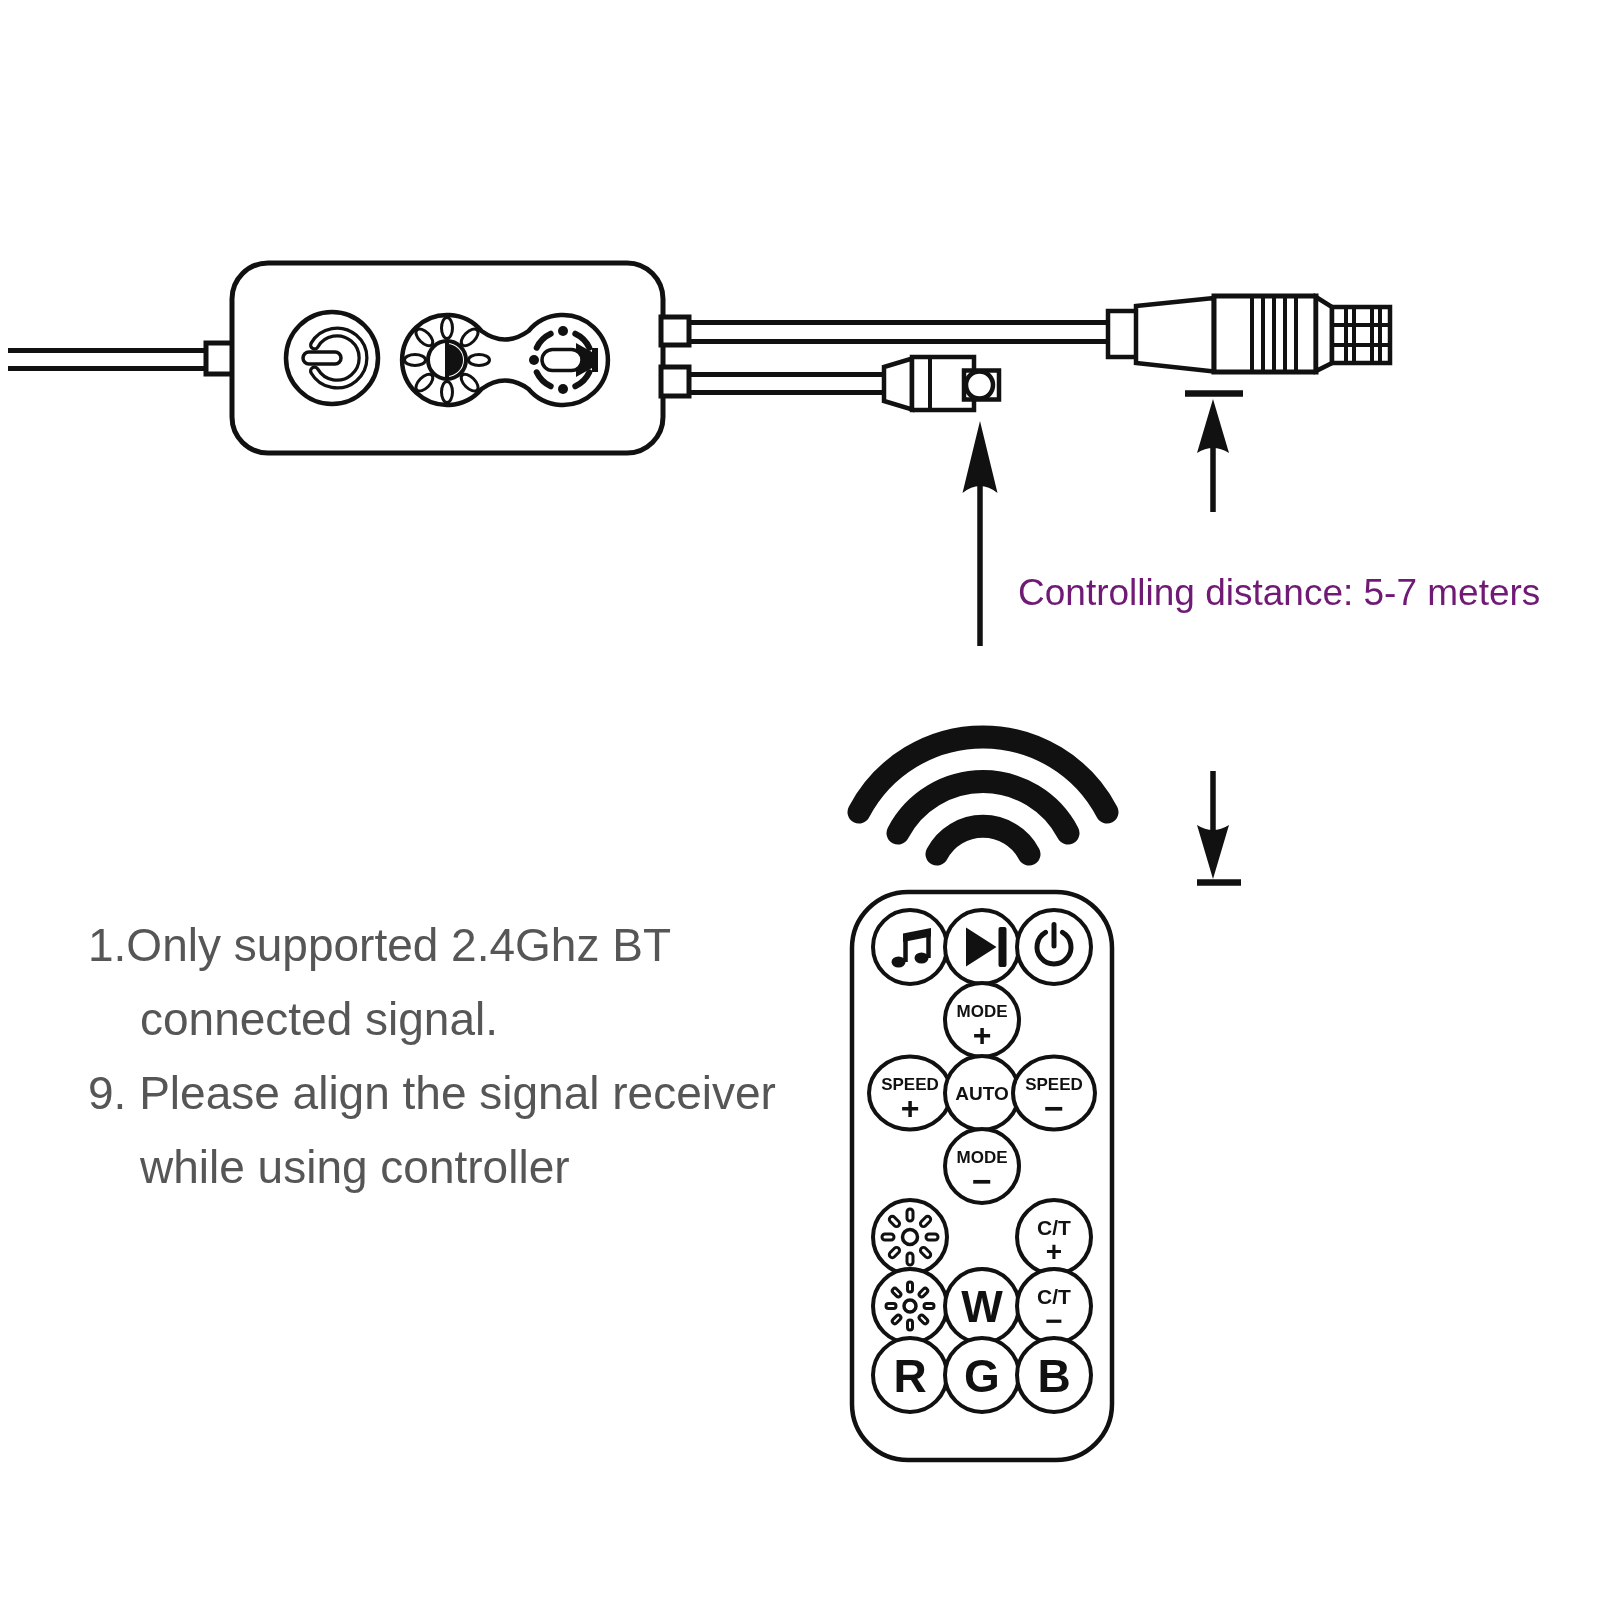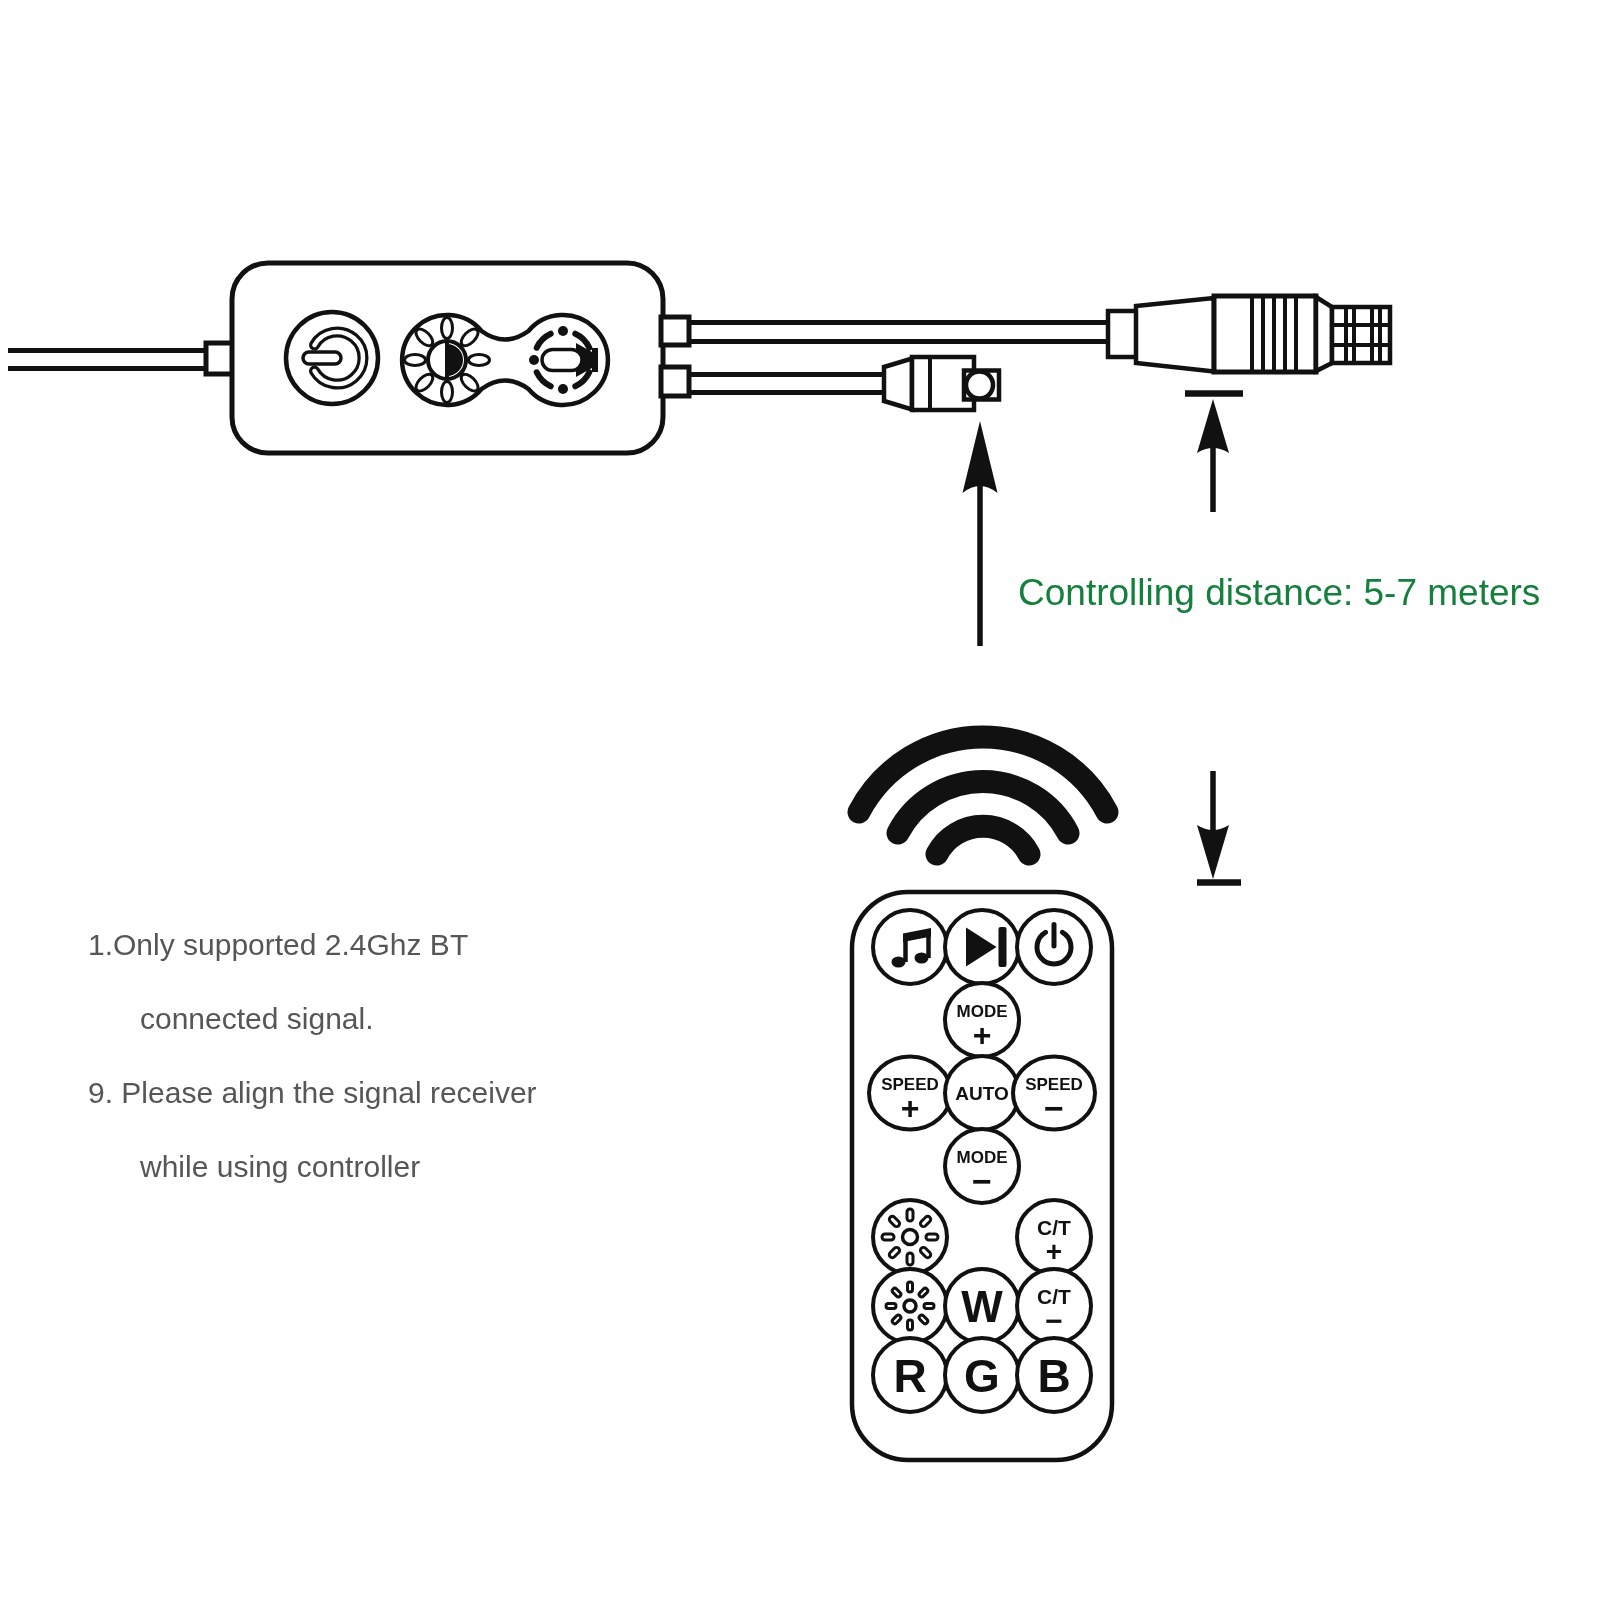--- a/index.html
+++ b/index.html
@@ -4,24 +4,24 @@
 <style>
   html,body{margin:0;padding:0;background:#fff;}
   .canvas{position:relative;width:1601px;height:1601px;background:#ffffff;overflow:hidden;
           font-family:"Liberation Sans","DejaVu Sans",sans-serif;}
   .canvas svg{position:absolute;left:0;top:0;}
   .ln{stroke:#111;fill:none;}
   .fw{fill:#fff;stroke:#111;}
   .fb{fill:#111;stroke:none;}
   .btn-label{font-family:"Liberation Sans","DejaVu Sans",sans-serif;font-weight:bold;fill:#111;
              text-anchor:middle;}
-  .ctrl-dist{position:absolute;left:1018px;top:572px;font-size:37px;color:#15803d;white-space:nowrap;}
+  .ctrl-dist{position:absolute;left:1018px;top:572px;font-size:37px;color:#701a75;white-space:nowrap;}
   .notes-title{position:absolute;left:94px;top:770px;font-size:74px;font-weight:bold;color:#29ABE2;
                letter-spacing:2px;}
-  .notes-body{position:absolute;left:88px;top:908px;font-size:30px;color:#565656;line-height:74px;
+  .notes-body{position:absolute;left:88px;top:908px;font-size:46px;color:#565656;line-height:74px;
               white-space:nowrap;}
   .note-line.indent{padding-left:52px;}
 </style>
 </head>
 <body>
 
 <div class="canvas">
 
 <svg width="1601" height="1601" viewBox="0 0 1601 1601">
 

